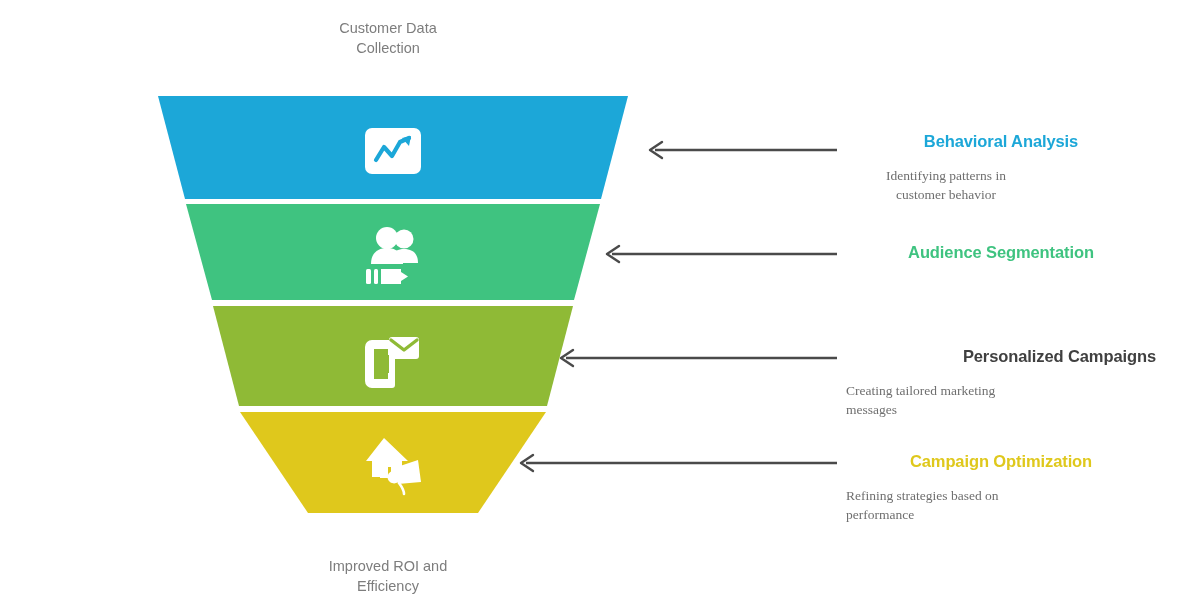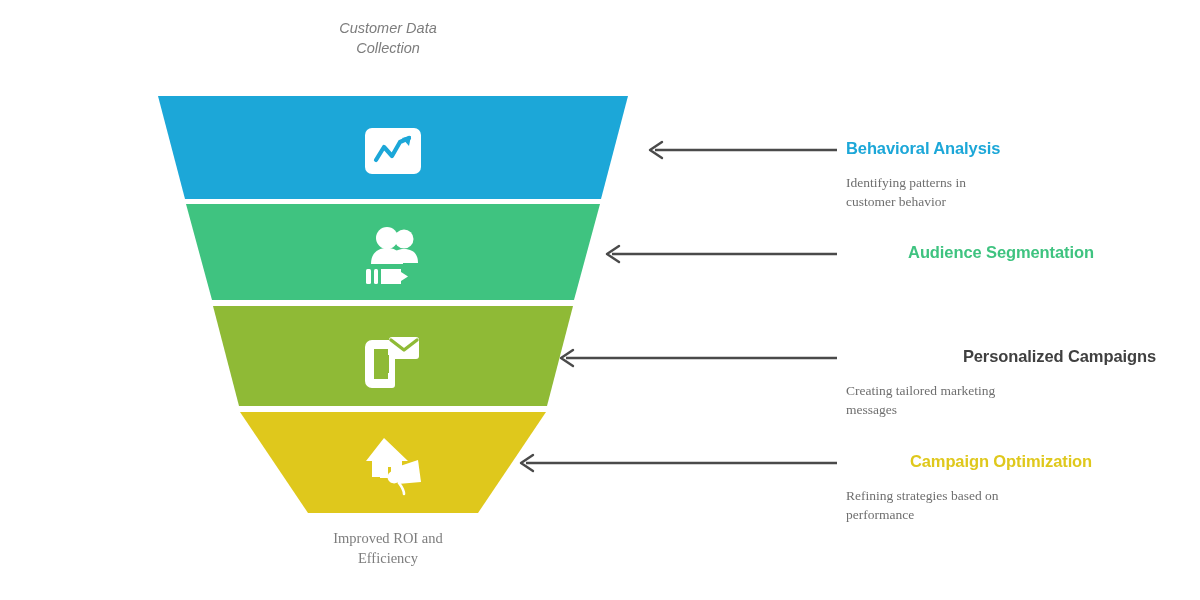--- a/index.html
+++ b/index.html
@@ -21,22 +21,22 @@
   
   .cap {
     position: absolute;
     width: 260px;
     text-align: center;
     color: #7d7d7d;
     font-size: 14.5px;
     line-height: 20px;
     white-space: pre-line;
   }
-  #cap-top    { left: 258px; top: 18px; font-style: italic; }
-  #cap-bottom { left: 258px; top: 528px; font-family: Liberation Serif, serif; }
+  #cap-top    { left: 258px; top: 18px; }
+  #cap-bottom { left: 258px; top: 556px; }
 
   
   #funnel-svg {
     position: absolute;
     left: 0; top: 0;
     width: 1200px; height: 600px;
     pointer-events: none;
   }
   #funnel-svg .seg { pointer-events: auto; }
 
@@ -60,21 +60,21 @@
   #arrow-2 { left: 602px; top: 242px; width: 235px; }
   #arrow-3 { left: 556px; top: 346px; width: 281px; }
   #arrow-4 { left: 516px; top: 451px; width: 321px; }
 
   
   .step {
     position: absolute;
     left: 846px;
     width: 310px;
   }
-  #step-1 { top: 138px; }
+  #step-1 { top: 131px; text-align: center; }
   #step-2 { top: 242px; }
   #step-3 { top: 346px; }
   #step-4 { top: 451px; }
 
   .step-title {
     font-size: 16.5px;
     font-weight: bold;
     line-height: 21px;
     margin: 0 0 14px 0;
     letter-spacing: -0.1px;

